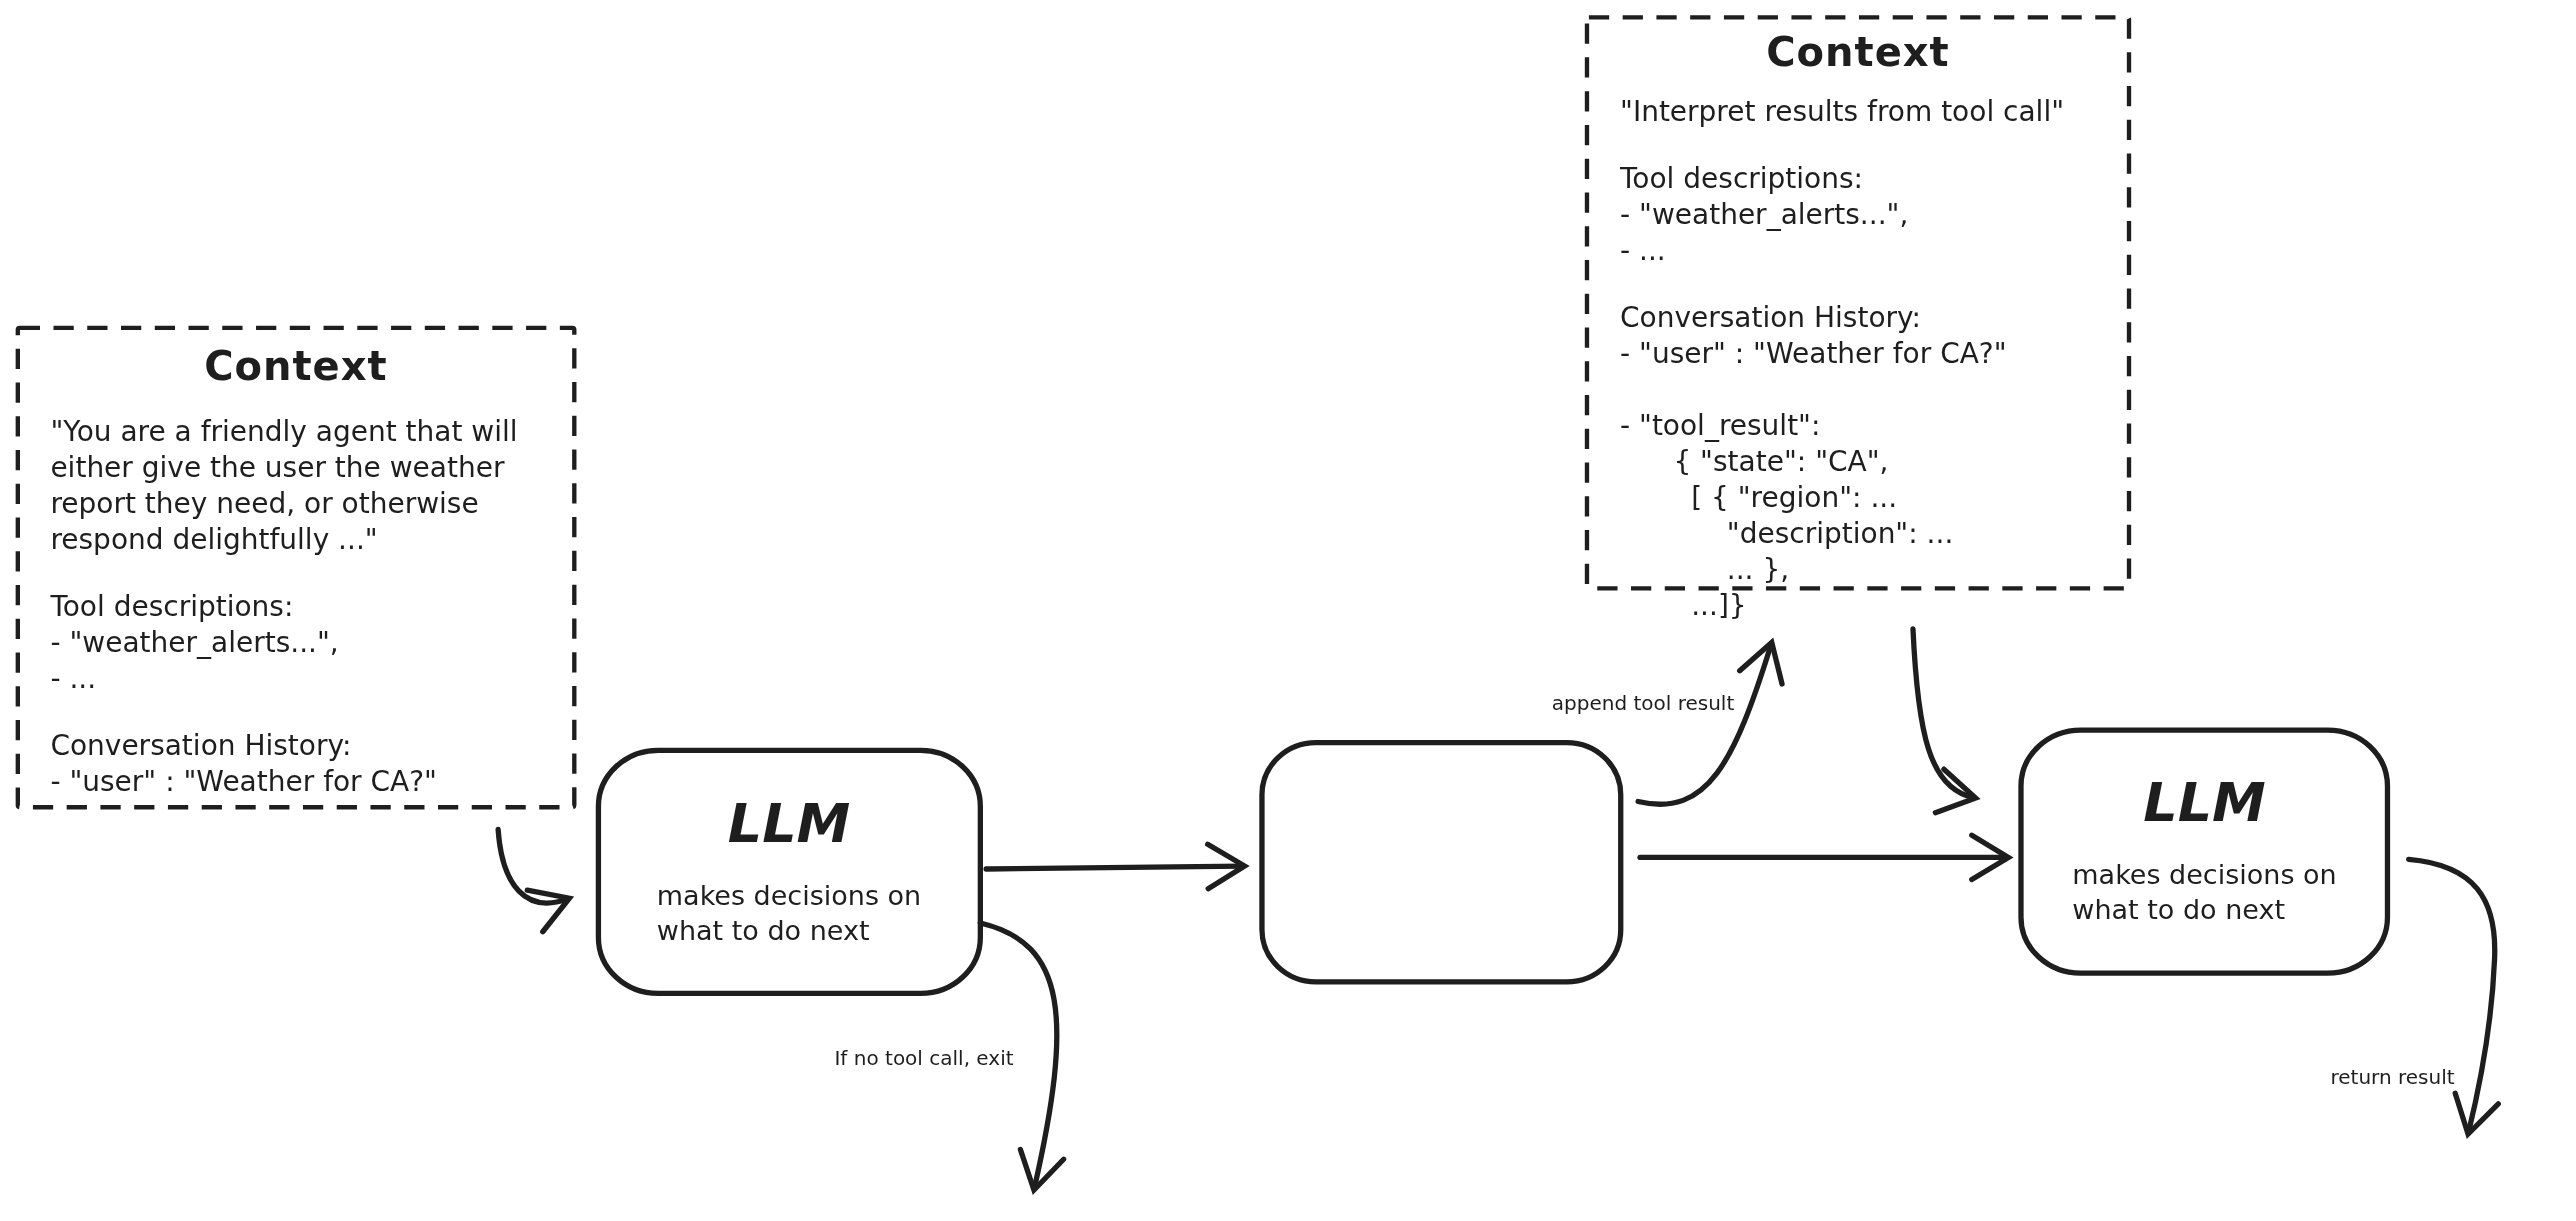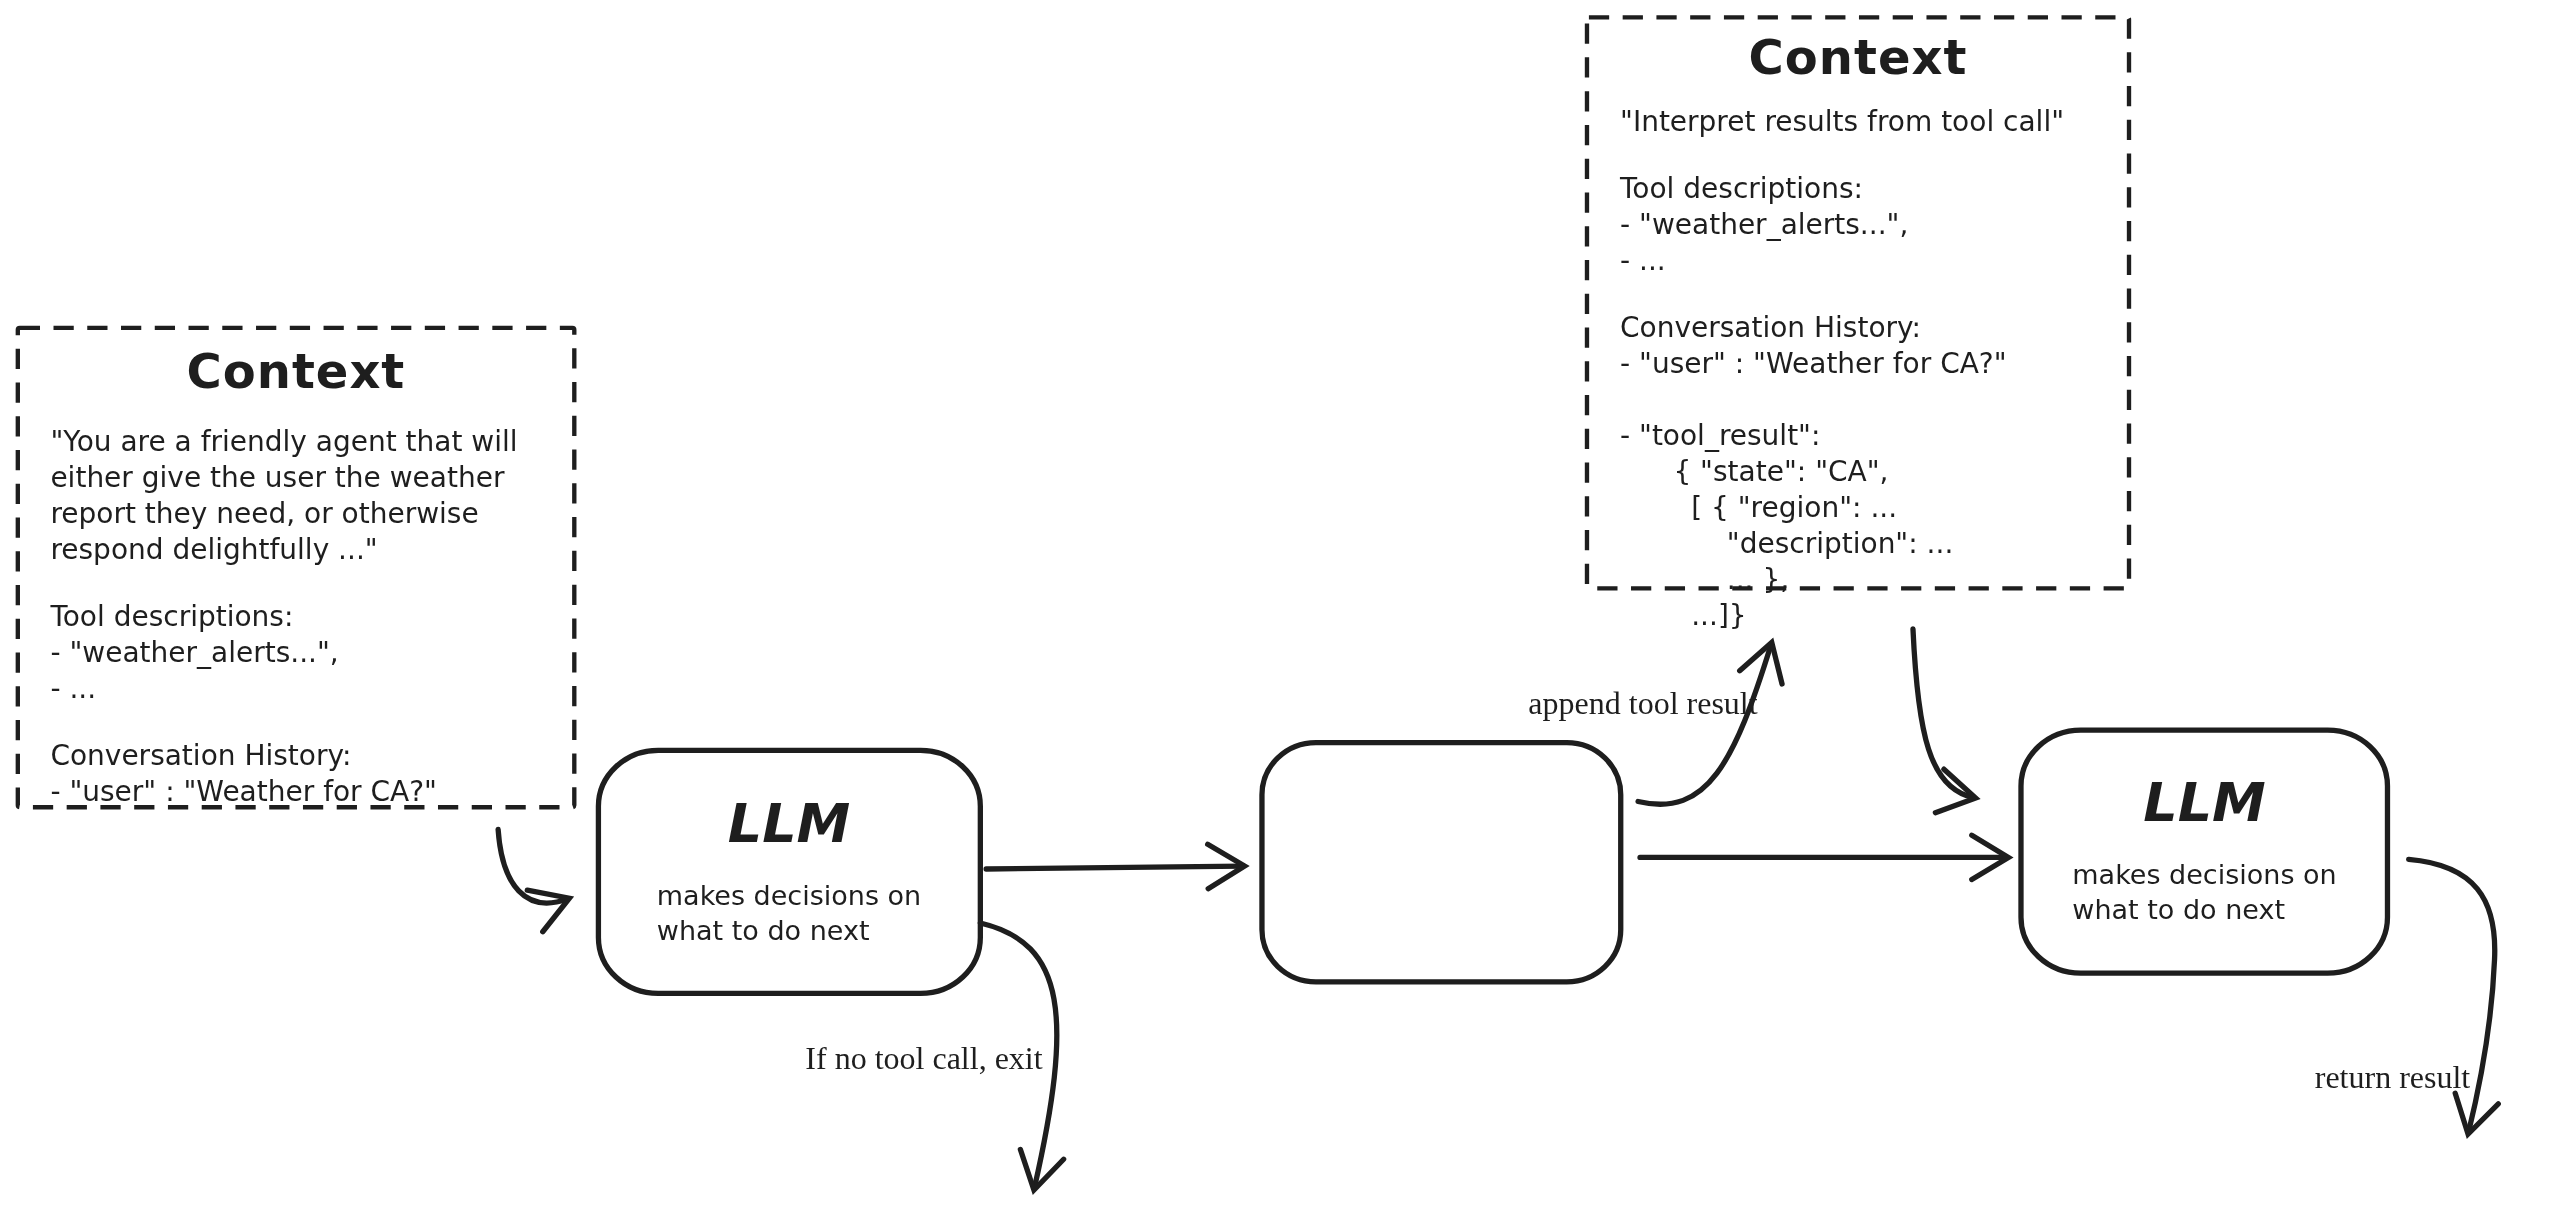--- a/index.html
+++ b/index.html
@@ -26,21 +26,21 @@
     position: absolute;
     inset: 0;
   }
   .context-box {
     position: absolute;
     box-sizing: border-box;
     padding: 15.4px 33px;
   }
   .context-title {
     text-align: center;
-    font-size: 48px;
+    font-size: 40px;
     font-weight: bold;
     letter-spacing: 1px;
     margin: 0 0 25px 0;
   }
   .context-text {
     font-size: 28px;
     line-height: 36px;
     white-space: pre-wrap;
     margin: 0 0 31px 0;
   }
@@ -61,25 +61,24 @@
   }
   .node-title.slanted { font-style: italic; }
   .node-desc {
     font-size: 27px;
     line-height: 35px;
     text-align: left;
     white-space: pre-wrap;
   }
   .edge-label {
     position: absolute;
-    font-size: 32px;
+    font-size: 20px;
     line-height: 31px;
     text-align: center;
     white-space: nowrap;
-    font-family: Liberation Serif, serif;
   }
 </style>
 </head>
 <body>
 
 <div id="canvas">
 
   <svg id="shapes" viewBox="0 0 2670 1266">
     <defs>
       <marker id="arrowhead" markerUnits="userSpaceOnUse" markerWidth="110" markerHeight="110" viewBox="-55 -55 110 110" refX="-2" refY="0" orient="auto">

